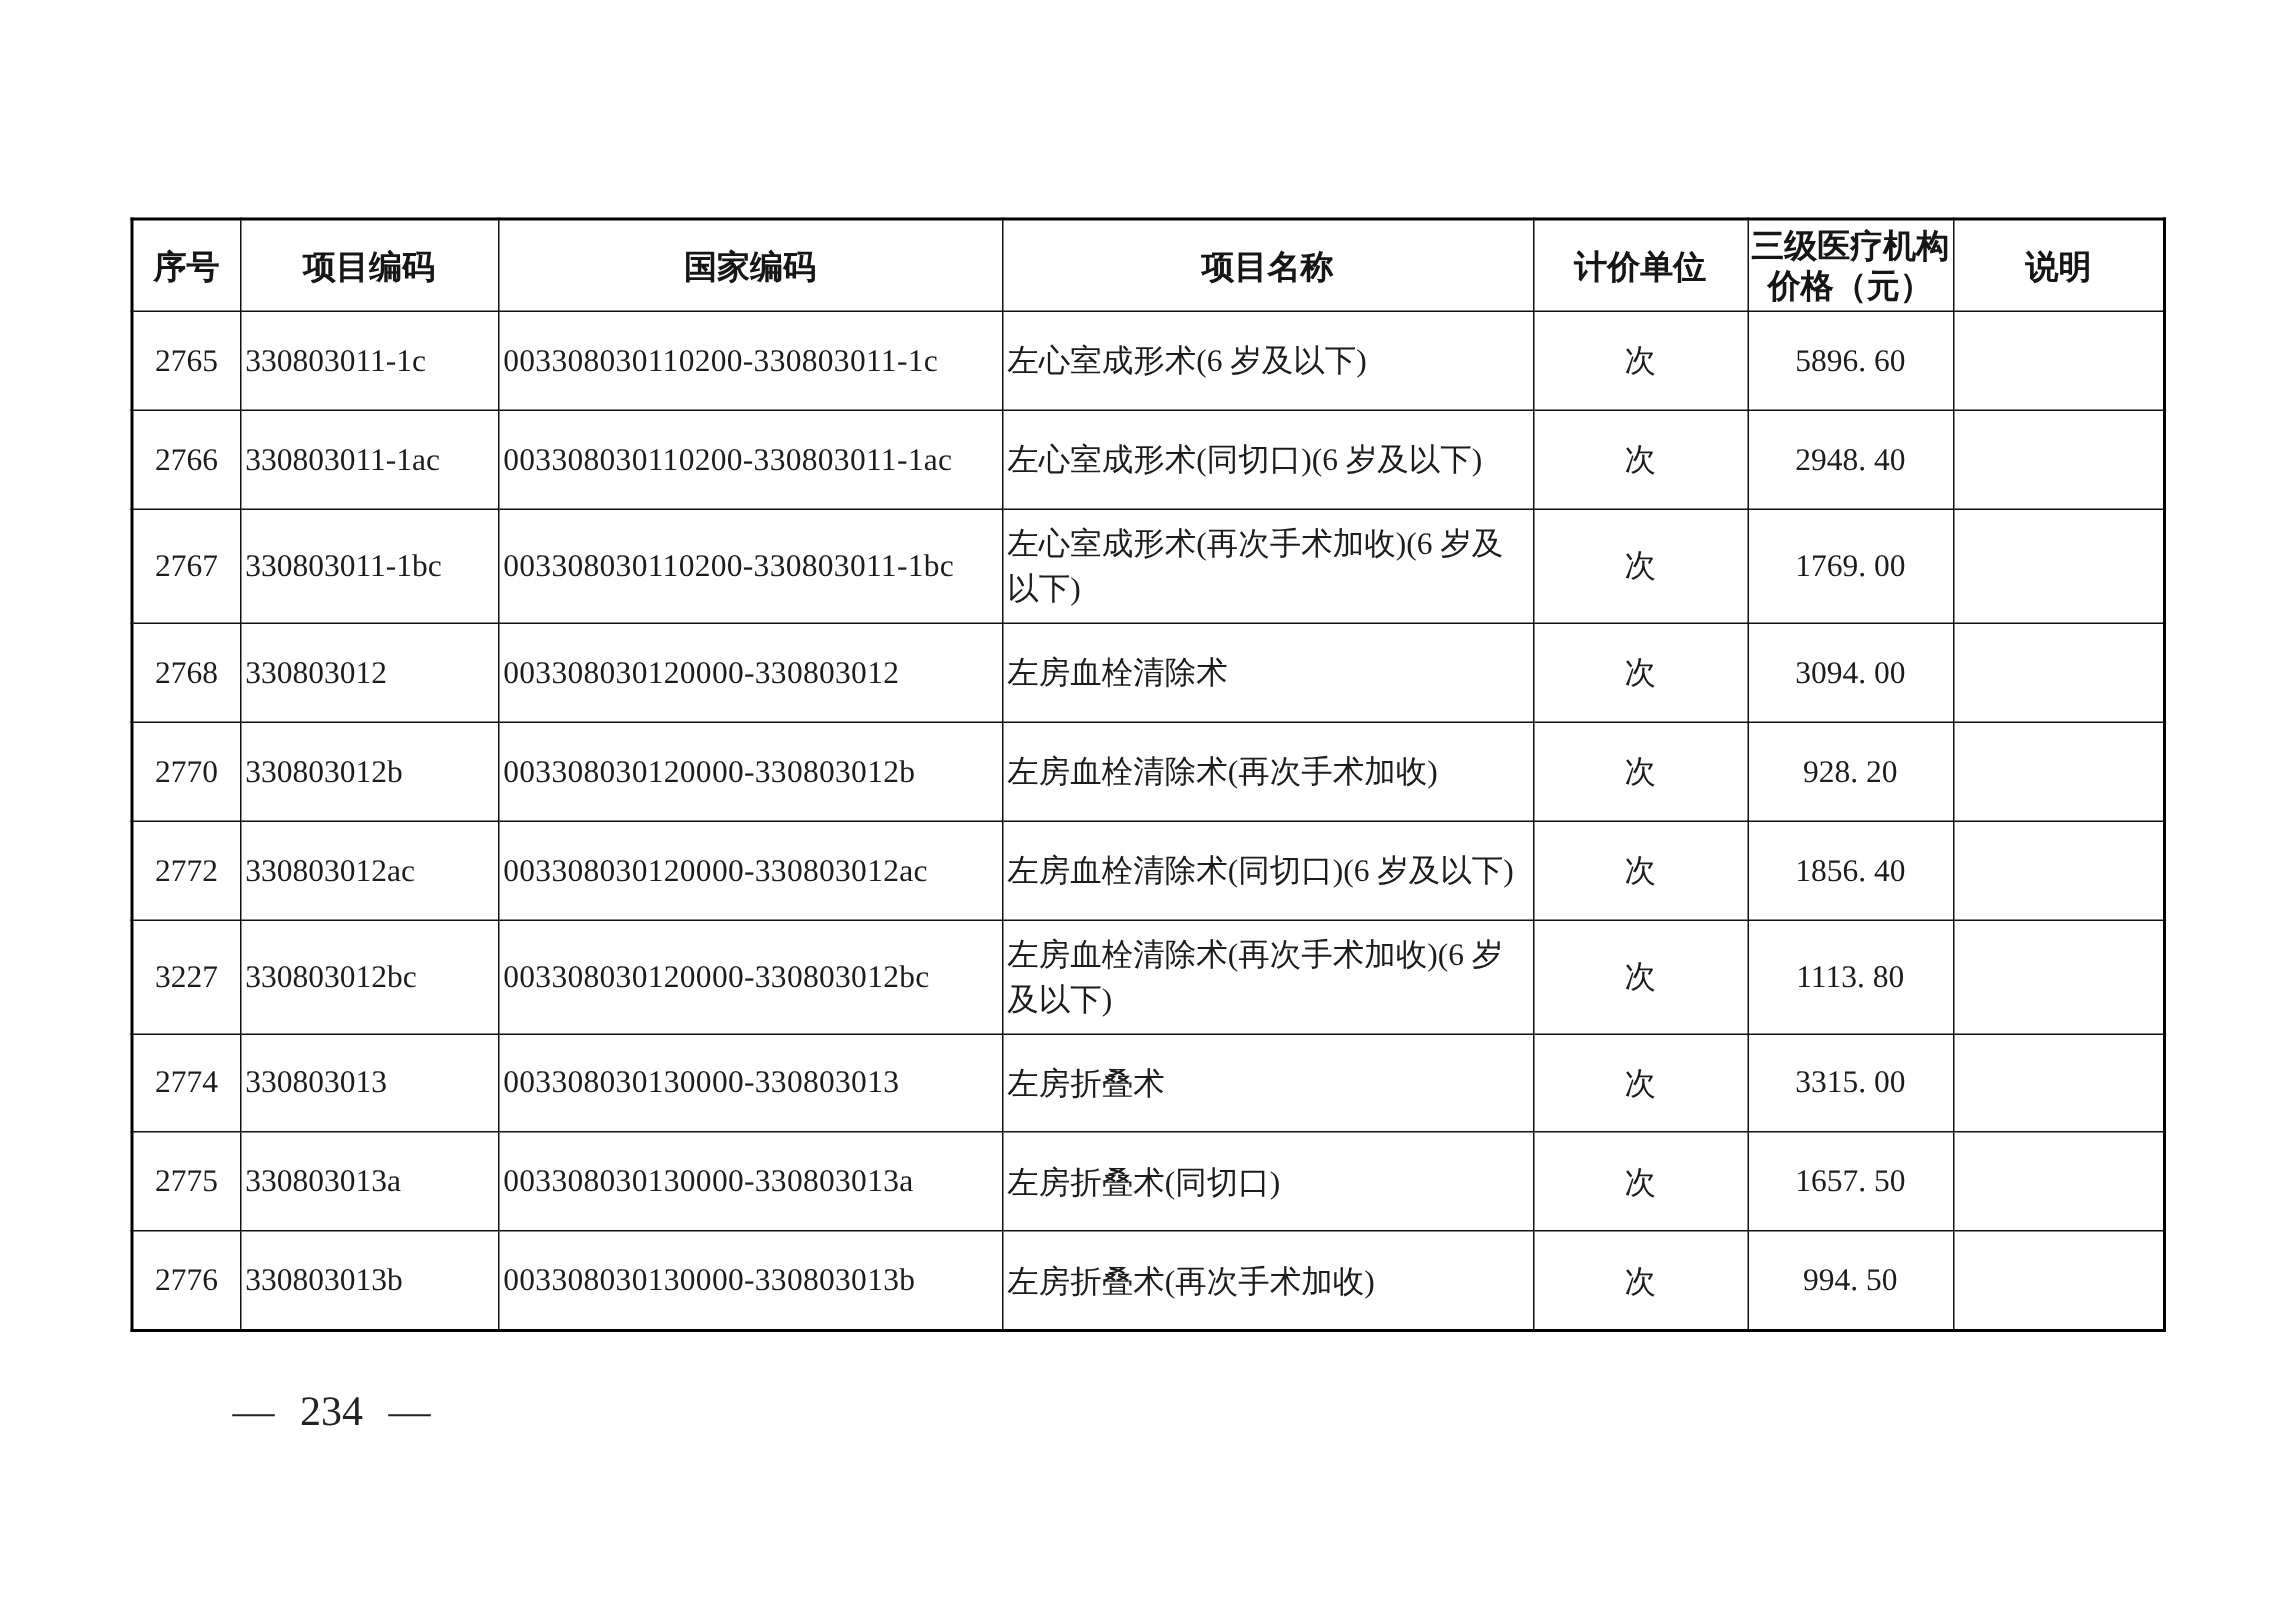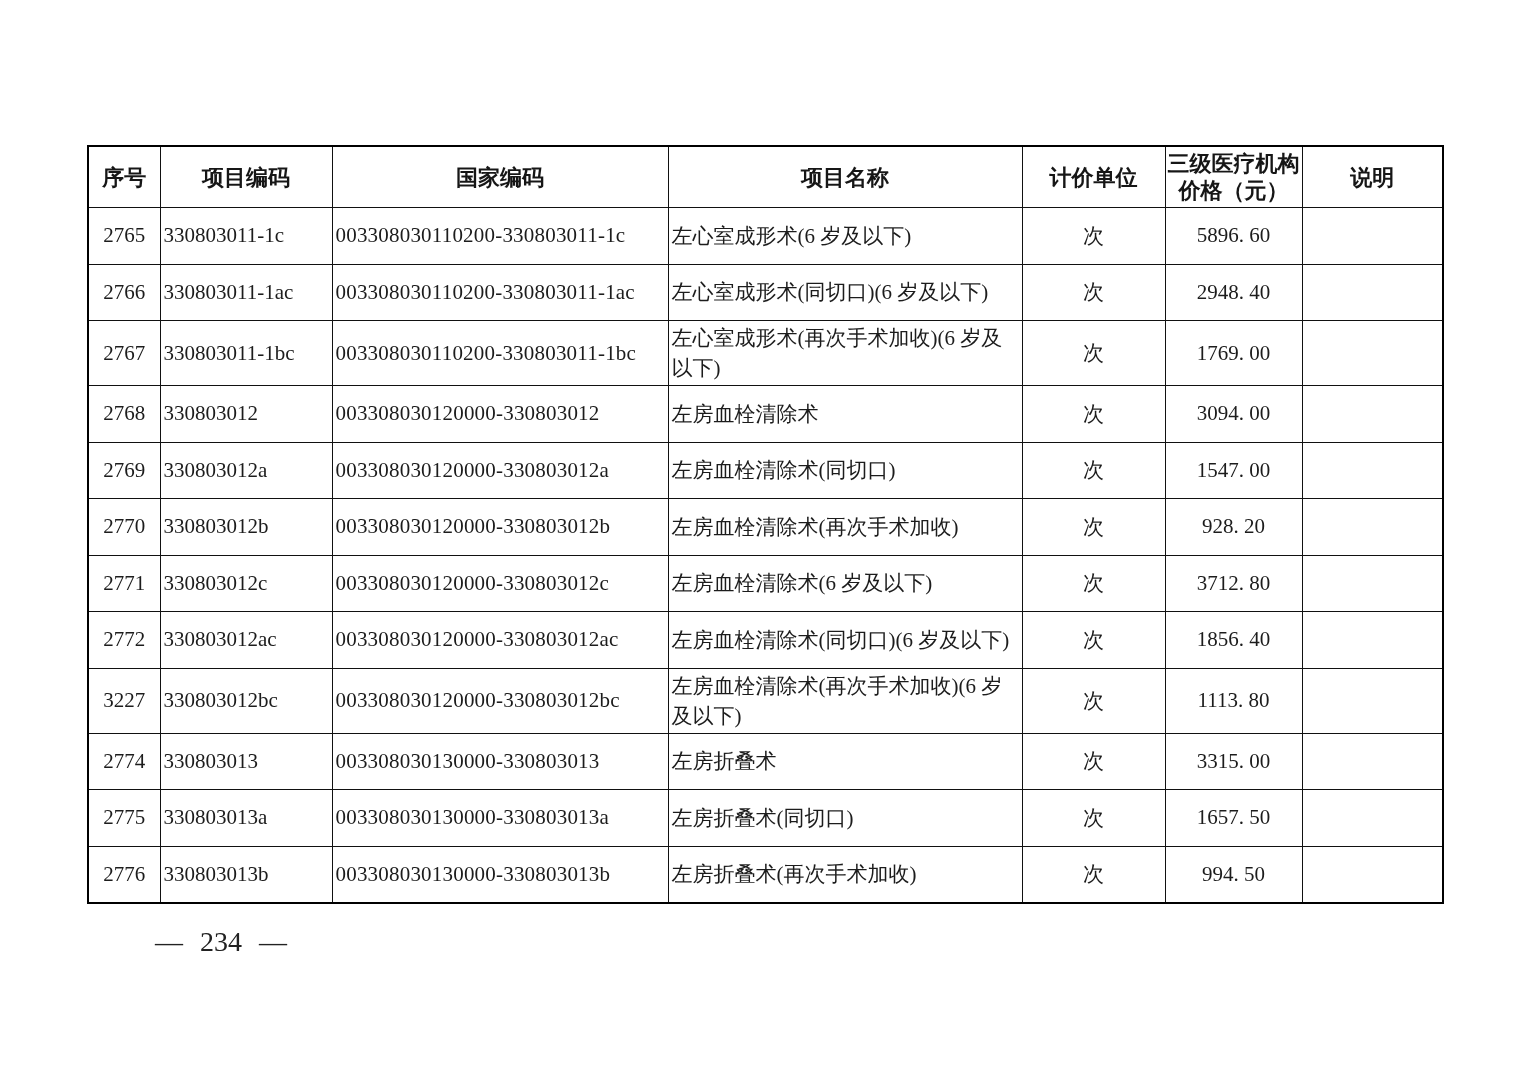--- a/index.html
+++ b/index.html
@@ -126,44 +126,26 @@
       <tr class="row">
         <td class="c-seq">2768</td>
         <td class="c-code">330803012</td>
         <td class="c-ncode">003308030120000-330803012</td>
         <td class="c-name">左房血栓清除术</td>
         <td class="c-unit">次</td>
         <td class="c-price">3094. 00</td>
         <td class="c-note"></td>
       </tr>
       <tr class="row">
-        <td class="c-seq">2769</td>
-        <td class="c-code">330803012a</td>
-        <td class="c-ncode">003308030120000-330803012a</td>
-        <td class="c-name">左房血栓清除术(同切口)</td>
-        <td class="c-unit">次</td>
-        <td class="c-price">1547. 00</td>
-        <td class="c-note"></td>
-      </tr>
-      <tr class="row">
         <td class="c-seq">2770</td>
         <td class="c-code">330803012b</td>
         <td class="c-ncode">003308030120000-330803012b</td>
         <td class="c-name">左房血栓清除术(再次手术加收)</td>
         <td class="c-unit">次</td>
         <td class="c-price">928. 20</td>
-        <td class="c-note"></td>
-      </tr>
-      <tr class="row">
-        <td class="c-seq">2771</td>
-        <td class="c-code">330803012c</td>
-        <td class="c-ncode">003308030120000-330803012c</td>
-        <td class="c-name">左房血栓清除术(6 岁及以下)</td>
-        <td class="c-unit">次</td>
-        <td class="c-price">3712. 80</td>
         <td class="c-note"></td>
       </tr>
       <tr class="row">
         <td class="c-seq">2772</td>
         <td class="c-code">330803012ac</td>
         <td class="c-ncode">003308030120000-330803012ac</td>
         <td class="c-name">左房血栓清除术(同切口)(6 岁及以下)</td>
         <td class="c-unit">次</td>
         <td class="c-price">1856. 40</td>
         <td class="c-note"></td>

